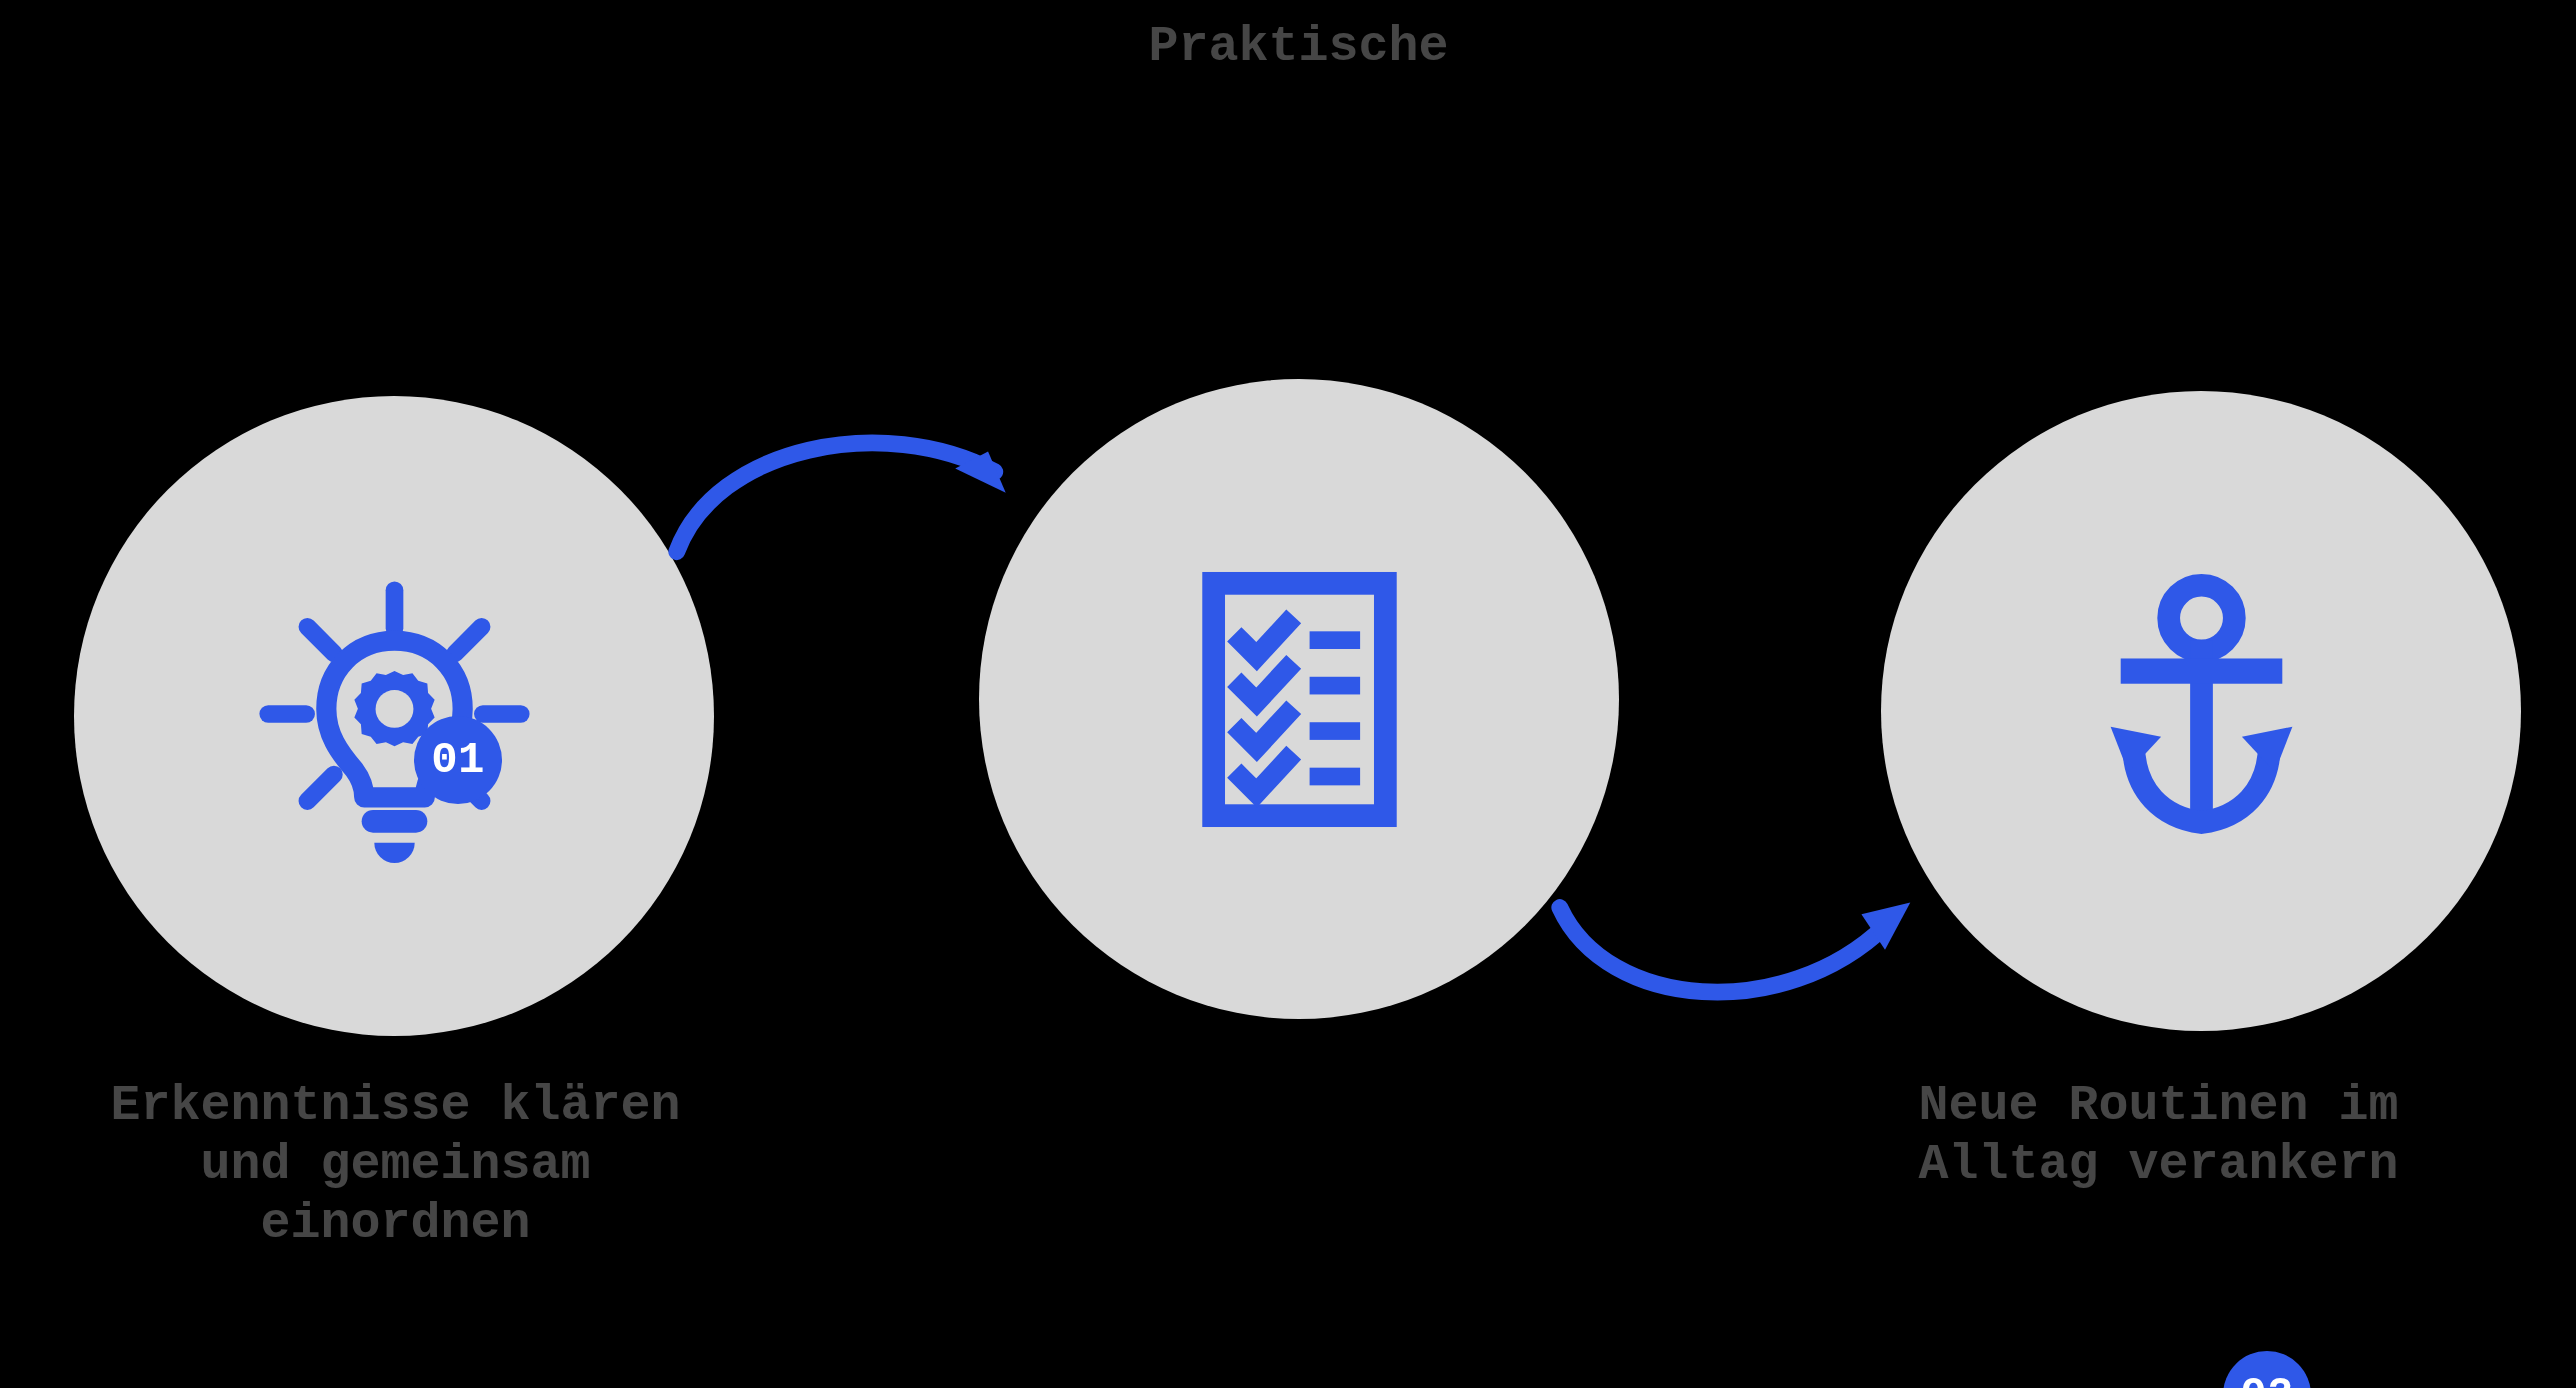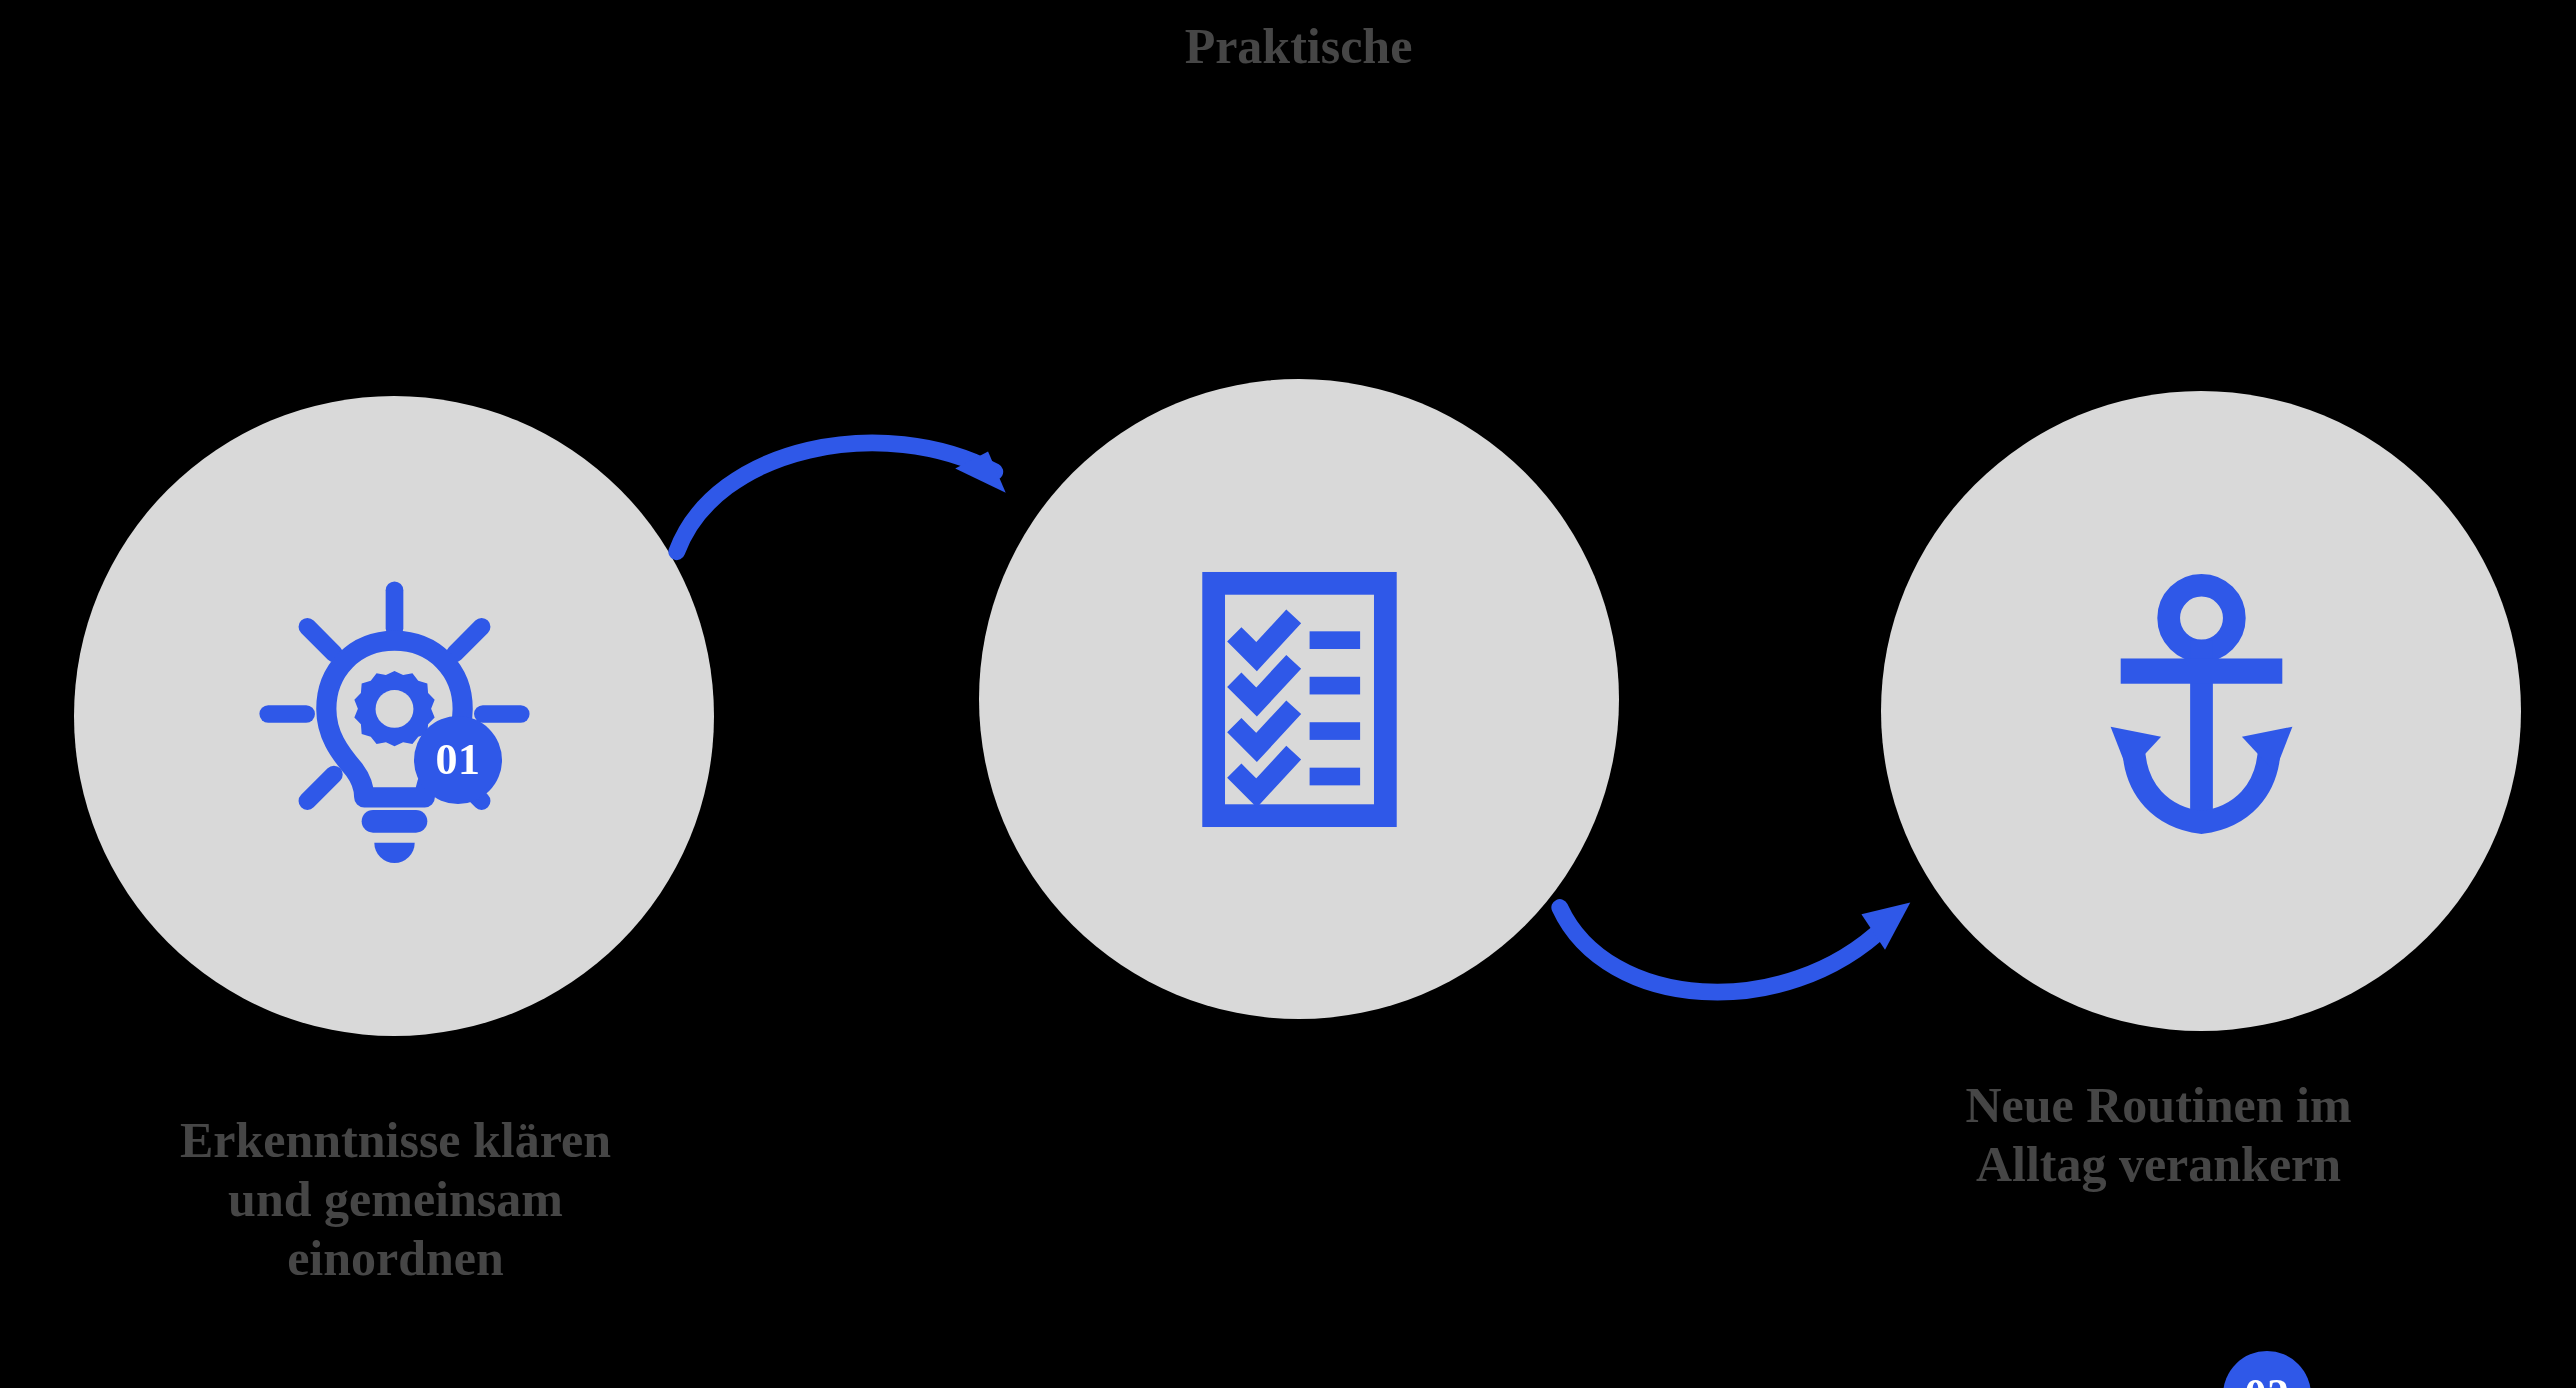--- a/index.html
+++ b/index.html
@@ -6,21 +6,21 @@
     margin: 0;
     padding: 0;
     background: #000000;
   }
   #stage {
     position: relative;
     width: 2576px;
     height: 1389px;
     background: #000000;
     overflow: hidden;
-    font-family: Liberation Serif, serif;
+    font-family: Liberation Mono, monospace;
   }
 
   
   .step-circle {
     position: absolute;
     border-radius: 50%;
     background: #d9d9d9;
     display: flex;
     align-items: center;
     justify-content: center;
@@ -59,21 +59,20 @@
   }
   .caption-top {
     left: 962px;
     top: 17px;
     width: 673px;
   }
   .caption-left {
     left: 17px;
     top: 1076px;
     width: 757px;
-    margin-top: 35px;
   }
   .caption-right {
     left: 1759px;
     top: 1076px;
     width: 799px;
   }
 
   
   .arrow-svg {
     position: absolute;

